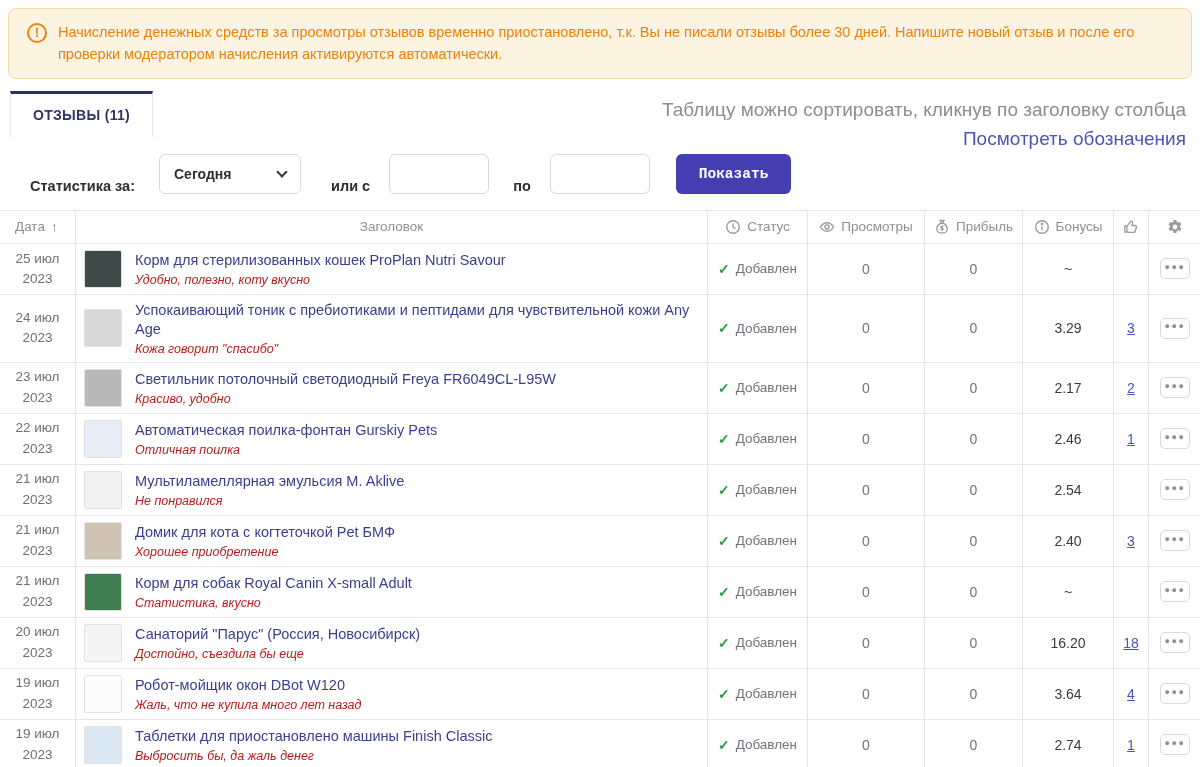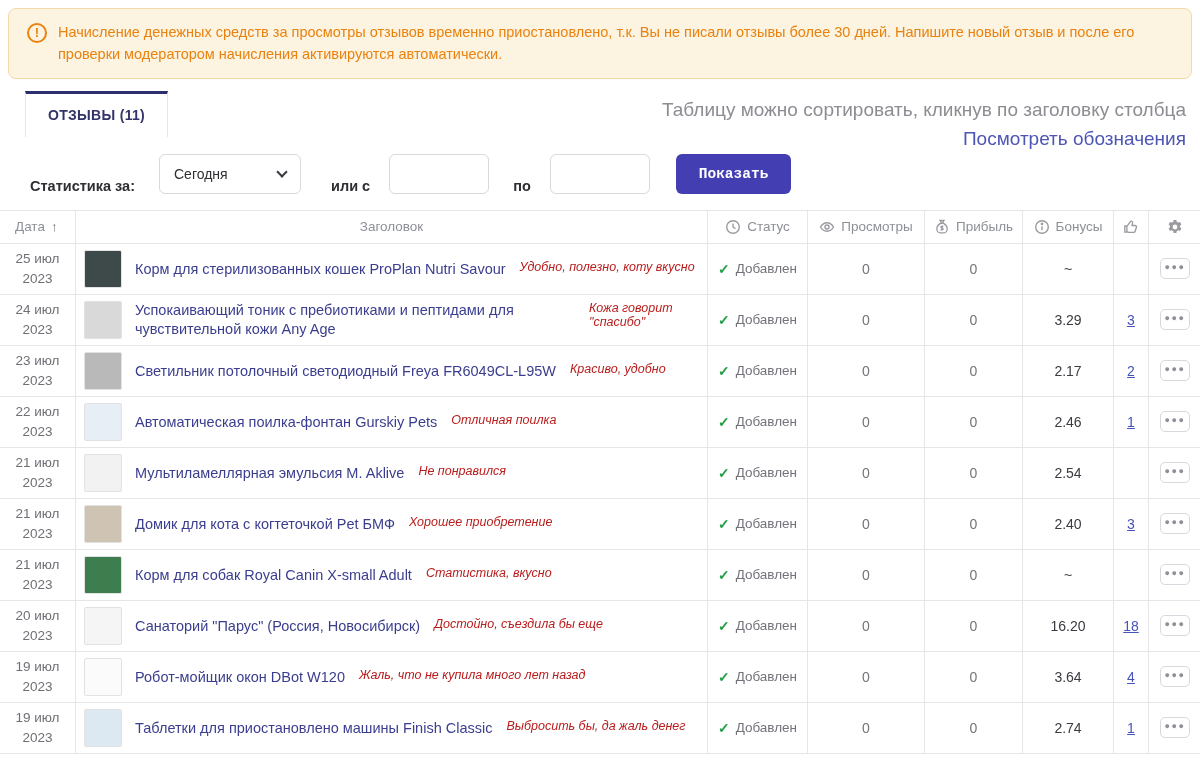--- a/index.html
+++ b/index.html
@@ -8,33 +8,33 @@
 
   
   .banner { margin: 8px; background: #fcf3e0; border: 1px solid #f3d9a6; border-radius: 8px;
     padding: 12px 18px; display: flex; gap: 11px; color: #e9820e; font-size: 14.5px; line-height: 1.55; }
   .banner-icon { width: 20px; height: 20px; min-width: 20px; border: 2px solid #e9820e; border-radius: 50%;
     display: flex; align-items: center; justify-content: center; font-weight: bold; font-size: 13px; margin-top: 2px; }
   .banner-text { max-width: 1110px; }
 
   
   .tabs-row { position: relative; margin: 12px 8px 0 8px; min-height: 48px; }
-  .tab { display: inline-block; margin-left: 17px; background: #fff; border-top: 3px solid #2c2e6e;
+  .tab { display: inline-block; margin-left: 2px; background: #fff; border-top: 3px solid #2c2e6e;
     border-left: 1px solid #e5e5ea; border-right: 1px solid #e5e5ea; padding: 13px 22px 14px 22px;
     font-weight: bold; font-size: 14px; color: #333568; letter-spacing: .3px; cursor: pointer; }
   .table-hint { position: absolute; right: 6px; top: 4px; text-align: right; font-size: 19px;
     color: #8c8c92; line-height: 1.55; }
   .table-hint a { color: #4d55b5; text-decoration: none; cursor: pointer; }
 
   
   .filter-row { display: flex; align-items: flex-end; padding: 15px 0 16px 30px; gap: 4px; }
   .filter-label { font-weight: bold; font-size: 14.5px; color: #2e2e33; margin-right: 20px; }
   .select { width: 142px; height: 40px; border: 1px solid #d8d8de; border-radius: 6px; background: #fff;
     display: flex; align-items: center; justify-content: space-between; padding: 0 14px; font-size: 14px;
-    color: #2e2e33; cursor: pointer; margin-right: 26px; }
+    color: #2e2e33; cursor: pointer; margin-right: 26px; font-weight: bold; }
   .chevron { width: 8px; height: 8px; border-right: 2px solid #3a3a40; border-bottom: 2px solid #3a3a40;
     transform: rotate(45deg); margin-top: -4px; }
   .mid-label { font-weight: bold; font-size: 14.5px; color: #2e2e33; }
   .date-input { width: 100px; height: 40px; border: 1px solid #d8d8de; border-radius: 6px;
     margin: 0 20px 0 15px; padding: 0 10px; font-size: 14px; outline: none; }
   .show-btn { height: 40px; padding: 0 23px; background: #433eb2; color: #fff; border: none;
     border-radius: 6px; font-size: 14.5px; font-weight: bold; cursor: pointer; margin-left: 2px;
     font-family: Liberation Mono, monospace; }
 
   
@@ -49,21 +49,21 @@
   .hicon { width: 16px; height: 16px; display: inline-flex; }
   .hicon svg { width: 16px; height: 16px; }
 
   .tr { min-height: 49px; border-bottom: 1px solid #e5e5ea; }
   .td { display: flex; align-items: center; justify-content: center; border-right: 1px solid #e5e5ea;
     font-size: 14px; padding: 4px 2px; }
   .td:last-child { border-right: none; }
   .td.date { color: #6f6f76; font-size: 13.5px; text-align: center; line-height: 1.5; padding: 4px 12px; }
   .td.title { justify-content: flex-start; padding: 6px 10px 6px 8px; gap: 13px; }
   .thumb { width: 38px; height: 38px; min-width: 38px; border: 1px solid #e2e2e2; border-radius: 2px; }
-  .title-text { display: flex; flex-direction: row; gap: 14px; }
+  .title-text { display: flex; flex-direction: column; gap: 3px; }
   .title-link { color: #3b3e8f; text-decoration: none; font-size: 14.5px; line-height: 1.3; cursor: pointer; }
   .subtitle { color: #b91c1c; font-style: italic; font-size: 12.5px; }
   .td.status { gap: 6px; color: #73737b; font-size: 13.5px; }
   .check { color: #23a047; font-weight: bold; font-size: 14px; }
   .td.num { color: #73737b; }
   .td.bonus { color: #3a3a40; }
   .likes-link { color: #4653b8; text-decoration: underline; cursor: pointer; }
   .more-btn { width: 30px; height: 21px; background: #fff; border: 1px solid #d8d8de; border-radius: 5px;
     color: #8f8f95; display: flex; align-items: center; justify-content: center; cursor: pointer;
     font-size: 9px; letter-spacing: 1.5px; padding: 0 0 4px 1px; }

